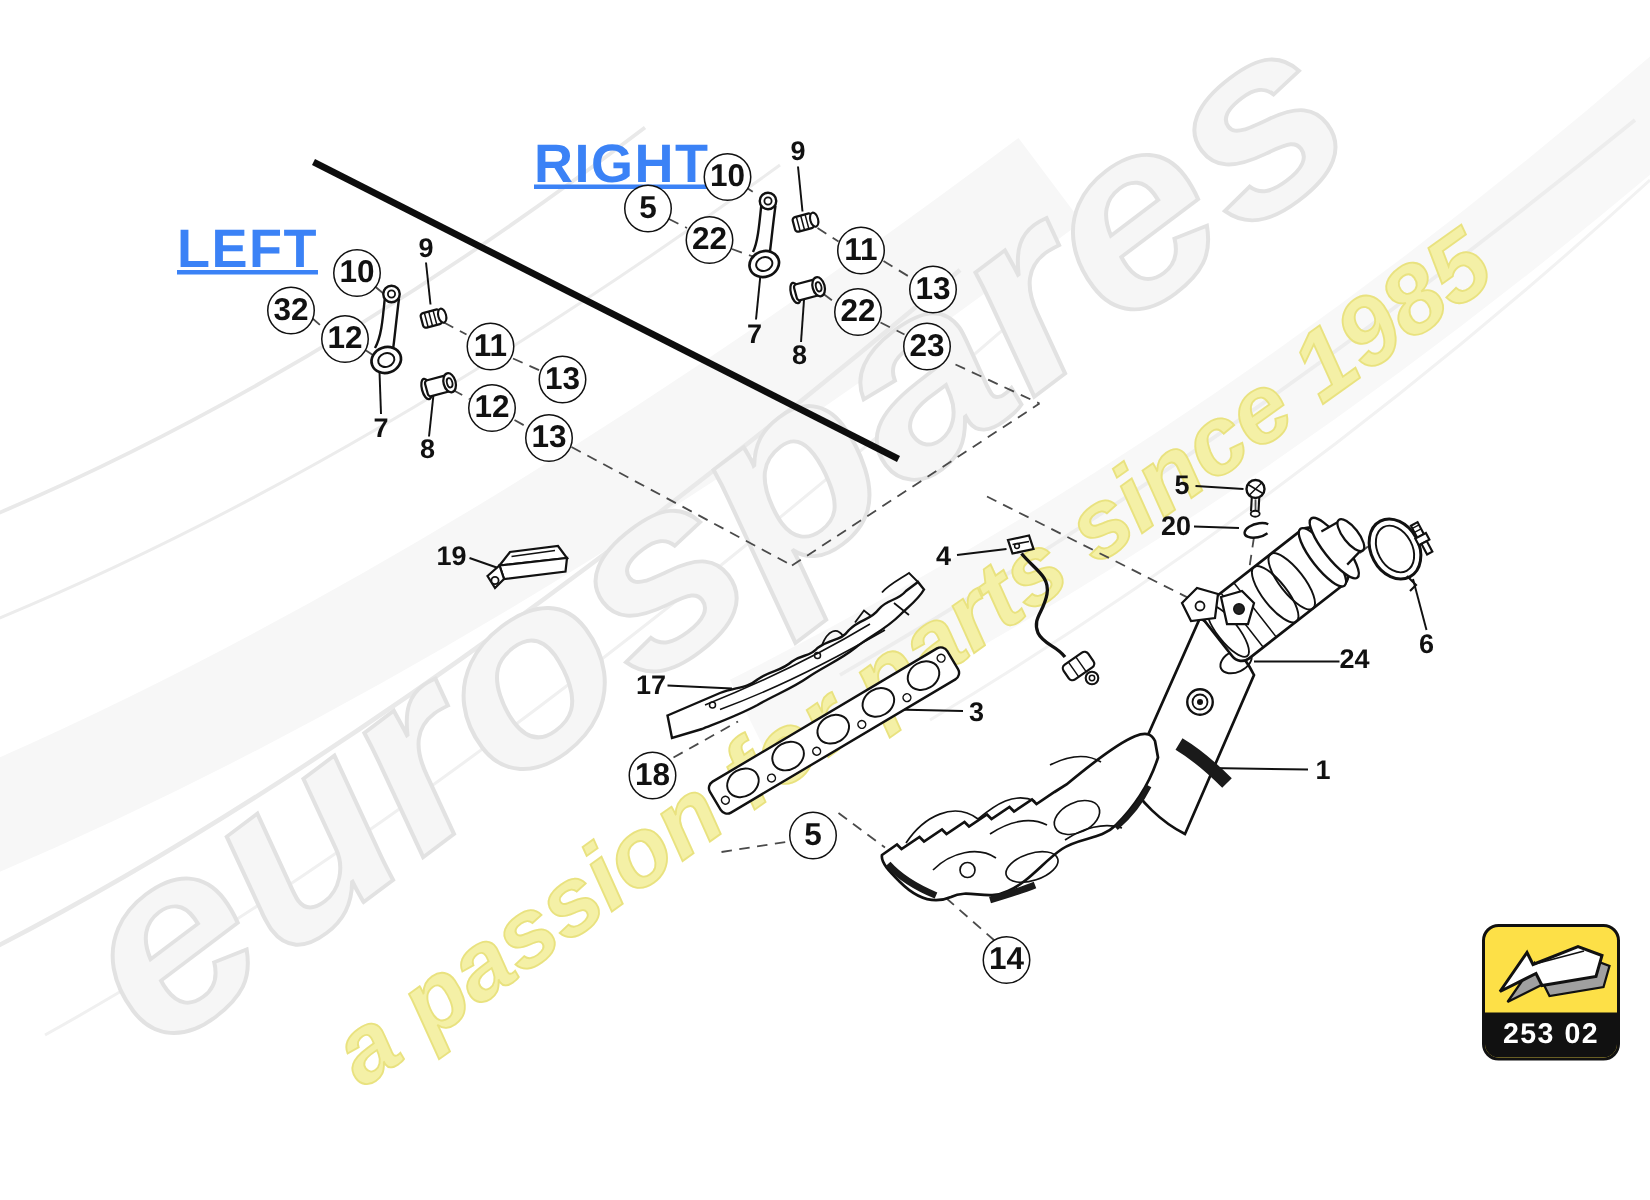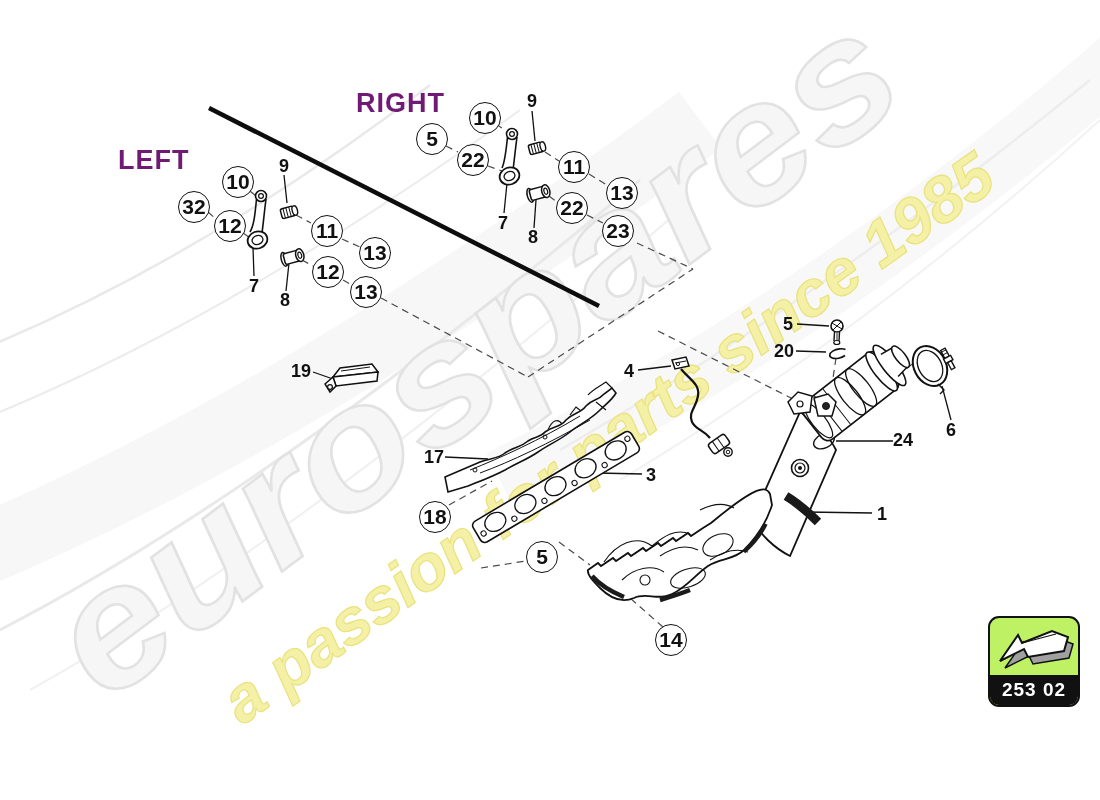--- a/index.html
+++ b/index.html
@@ -4,23 +4,23 @@
 <style>
   html,body{margin:0;padding:0;background:#fff;}
   .stage{position:relative;width:1100px;height:800px;background:#ffffff;overflow:hidden;
          font-family:"Liberation Sans",sans-serif;}
   .artwork{position:absolute;left:0;top:0;z-index:1;}
   .co{position:absolute;width:32px;height:32px;border:1.8px solid #111;border-radius:50%;
       background:#fff;display:flex;align-items:center;justify-content:center;
       font-weight:bold;font-size:21px;color:#111;box-sizing:border-box;z-index:3;}
   .pl{position:absolute;transform:translate(-50%,-50%);font-weight:bold;font-size:18px;
       color:#111;z-index:3;white-space:nowrap;}
-  .sec{position:absolute;font-weight:bold;font-size:27px;color:#701a75;letter-spacing:1px;z-index:3;}
+  .sec{position:absolute;font-weight:bold;font-size:36px;color:#3b82f6;letter-spacing:1px;z-index:3;text-decoration:underline;}
   .badge{position:absolute;left:988px;top:616px;width:88px;height:87px;border:2.5px solid #111;
-         border-radius:11px;background:#bef264;overflow:hidden;z-index:3;display:flex;
+         border-radius:11px;background:#fde047;overflow:hidden;z-index:3;display:flex;
          flex-direction:column;}
   .badge .art{flex:1;display:flex;align-items:center;justify-content:center;}
   .badge .code{height:30px;background:#111;color:#fff;font-weight:bold;font-size:19px;
          display:flex;align-items:center;justify-content:center;letter-spacing:1px;}
 </style>
 </head>
 <body>
 
 <div class="stage">
 

